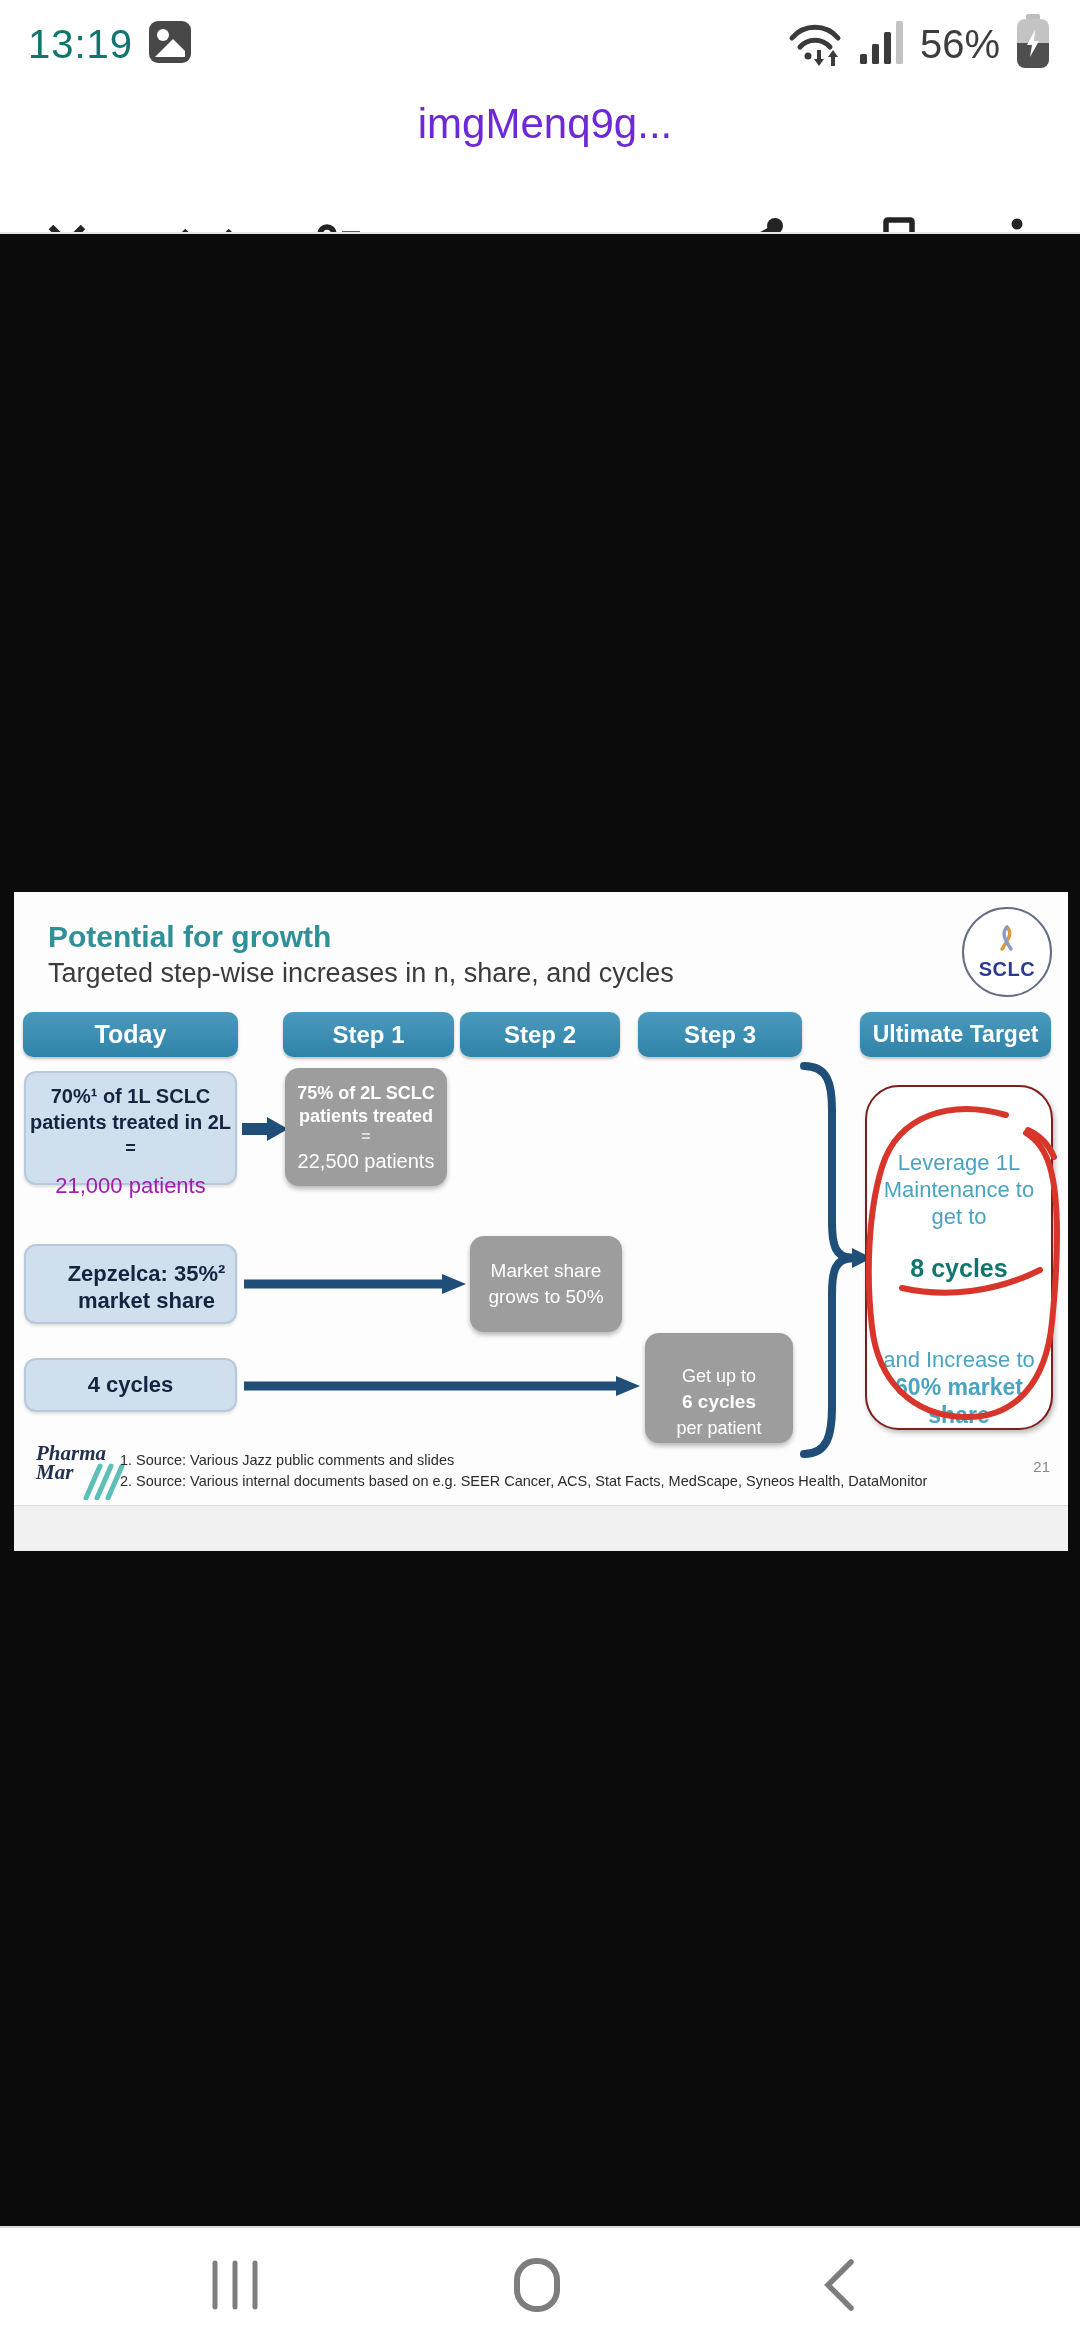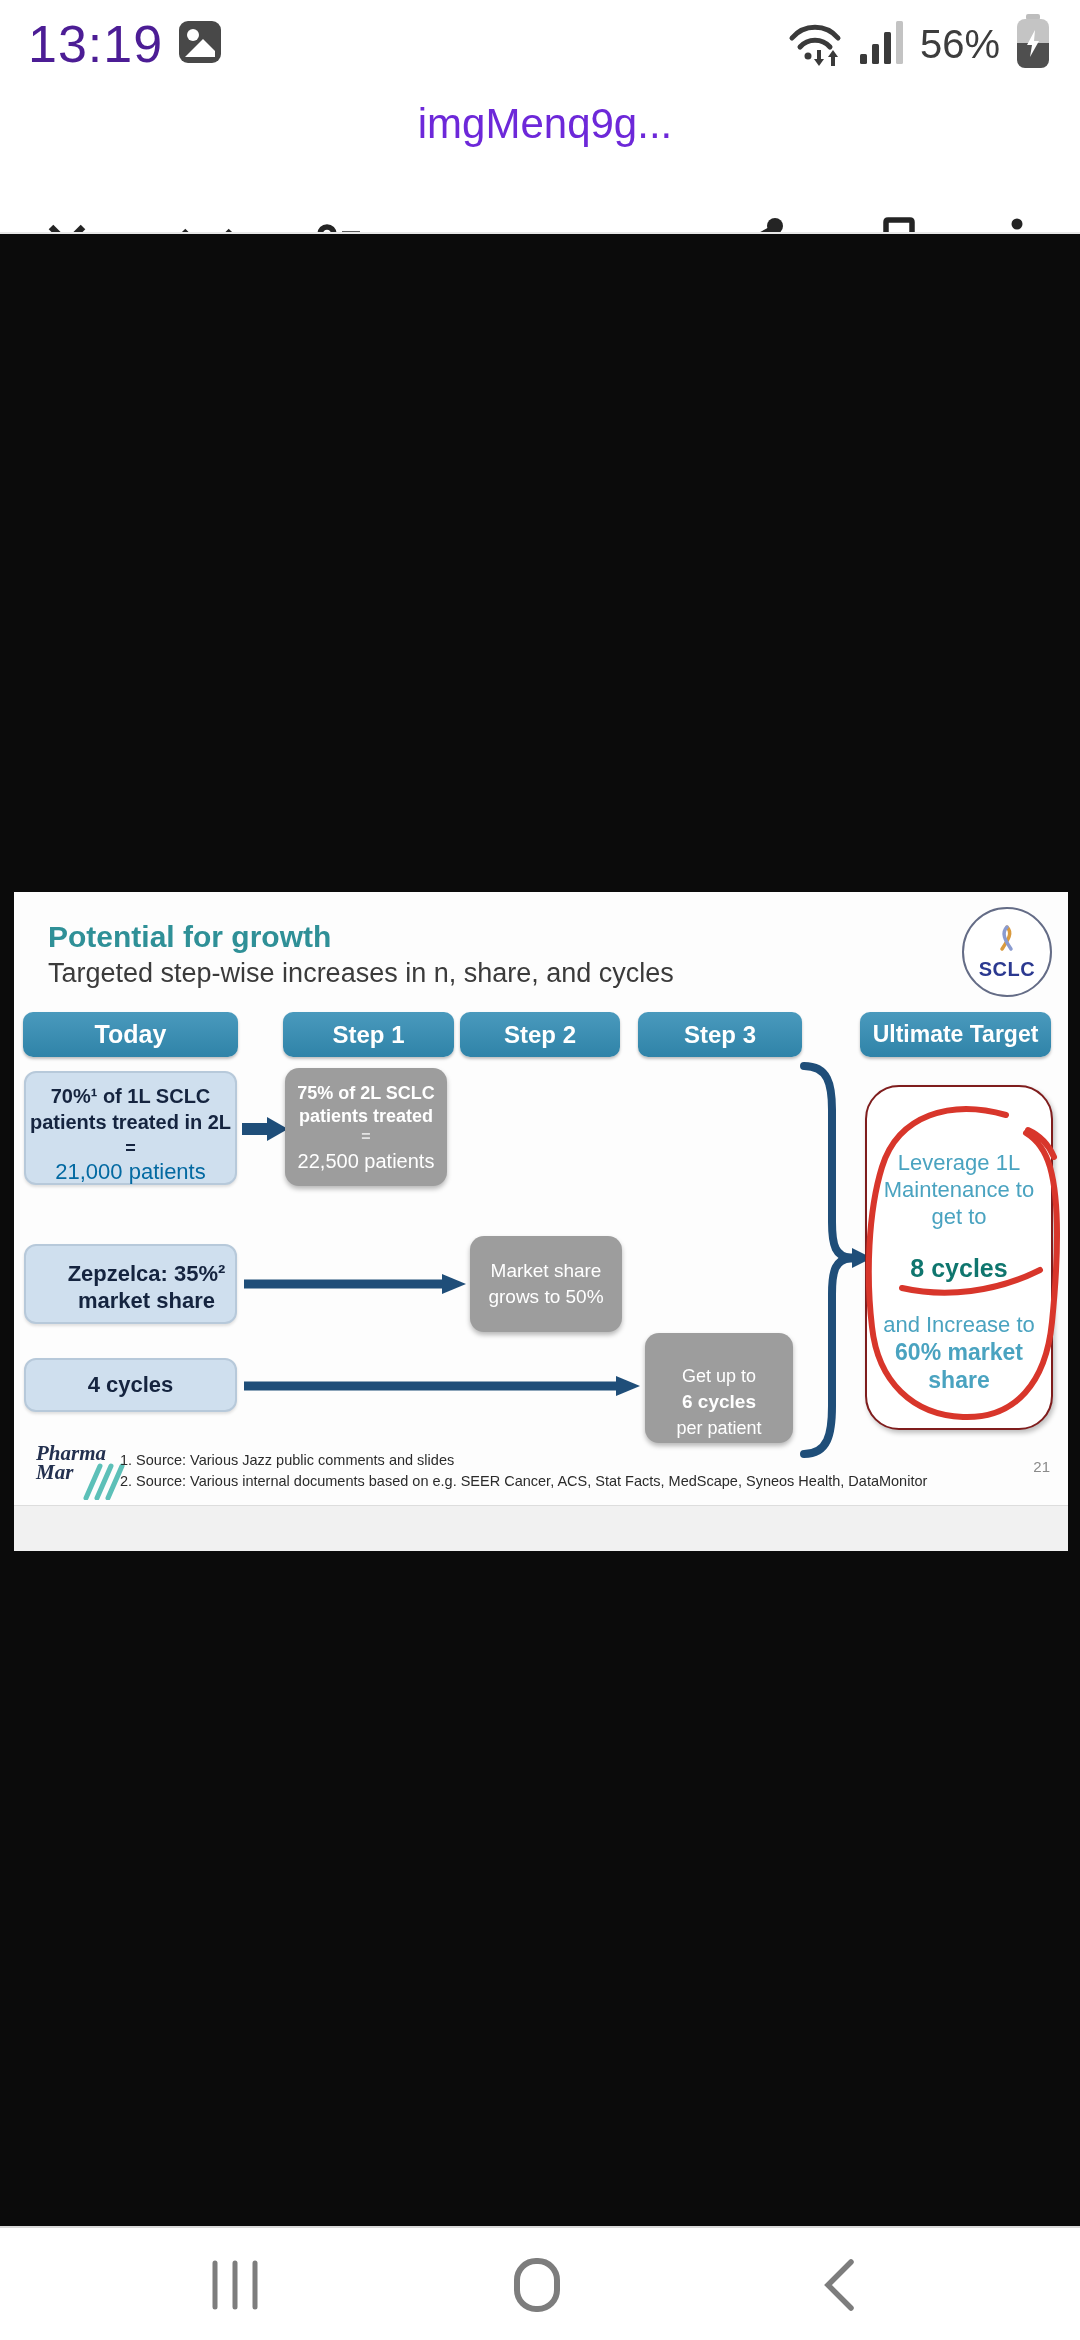--- a/index.html
+++ b/index.html
@@ -3,21 +3,21 @@
 <meta charset="utf-8">
 <style>
   * { margin:0; padding:0; box-sizing:border-box; }
   html,body { width:1080px; height:2340px; }
   body { position:relative; background:#0b0b0b; font-family:"Liberation Sans", sans-serif; overflow:hidden; }
 
   
   .status-bar { position:absolute; left:0; top:0; width:1080px; height:88px; background:#ffffff;
     display:flex; align-items:center; justify-content:space-between; padding:0 28px; }
   .sb-left, .sb-right { display:flex; align-items:center; gap:14px; }
-  .sb-time { font-size:52px; color:#4c1d95; letter-spacing:1px; }
+  .sb-time { font-size:40px; color:#0f766e; letter-spacing:1px; }
   .sb-batt-text { font-size:40px; color:#3d3d3d; }
 
   
   .toolbar { position:absolute; left:0; top:88px; width:1080px; height:146px; background:#ffffff; }
   .toolbar::after { content:""; position:absolute; left:0; bottom:0; width:100%; height:2px; background:#e8e8e8; }
   .tb-icon { position:absolute; }
   .tb-close { left:45px; top:133px; }
   .tb-chevron { left:179px; top:139px; }
   .tb-tune { left:316px; top:135px; }
   .tb-title-block { position:absolute; left:390px; top:12px; width:310px; text-align:center; }
@@ -52,21 +52,21 @@
   .pill-ult { left:846px; width:191px; font-size:23px; }
 
   .bluebox { position:absolute; left:10px; width:213px; background:#cfdfee; border:2px solid #b7c9da;
     border-radius:12px; color:#15243f; text-align:center; box-shadow:0 2px 3px rgba(0,0,0,.12); }
   .graybox { position:absolute; background:#9d9d9d; border-radius:14px; color:#ffffff; text-align:center;
     box-shadow:0 3px 5px rgba(0,0,0,.28); }
 
   .bb1 { top:179px; height:114px; padding-top:10px; }
   .bb1 .l-bold { font-size:20px; font-weight:bold; line-height:26px; }
   .bb1 .l-eq { font-size:18px; font-weight:bold; line-height:22px; margin-top:2px; }
-  .bb1 .l-reg { font-size:22px; color:#0369a1; line-height:26px; margin-top:0; }
+  .bb1 .l-reg { font-size:22px; color:#a21caf; line-height:26px; margin-top:14px; }
 
   .gb1 { left:271px; top:176px; width:162px; height:118px; padding-top:14px; }
   .gb1 .l-bold { font-size:18px; font-weight:bold; line-height:23px; }
   .gb1 .l-eq { font-size:16px; font-weight:bold; color:#e3e3e3; line-height:18px; }
   .gb1 .l-reg { font-size:20px; line-height:24px; margin-top:3px; }
 
   .bb2 { top:352px; height:80px; padding-top:14px; }
   .bb2 .l-bold { font-size:22px; font-weight:bold; line-height:27px;padding-left:32px; }
 
   .gb2 { left:456px; top:344px; width:152px; height:96px; padding-top:22px; }
@@ -79,21 +79,21 @@
   .gb3 .l-reg { font-size:18px; line-height:26px; }
   .gb3 .l-bold { font-size:19px; font-weight:bold; line-height:26px; }
 
   .arrow { position:absolute; }
 
   .ultimate-box { position:absolute; left:851px; top:193px; width:188px; height:345px; background:#fff;
     border:2px solid #7f1d1d; border-radius:34px; box-shadow:2px 3px 5px rgba(0,0,0,.25);
     text-align:center; color:#4aa3c0; padding-top:62px; }
   .ult-line { font-size:22px; line-height:27px; }
   .ult-big { font-size:25px; font-weight:bold; color:#0f766e; margin-top:24px; }
-  .ult-mid { font-size:22px; line-height:27px; margin-top:28px; }
+  .ult-mid { font-size:22px; line-height:27px; margin-top:63px; }
   .ult-bold { font-size:23px; font-weight:bold; line-height:28px; }
 
   .footnotes { position:absolute; left:106px; top:558px; color:#2b2b2b; }
   .footnote { font-size:14.5px; line-height:21px; }
 
   .logo { position:absolute; left:22px; top:552px; width:120px; height:58px; }
   .logo-word { font-family:"Liberation Serif", serif; font-style:italic; font-weight:bold;
     font-size:21px; line-height:19px; color:#23304f; }
   .logo-slashes { position:absolute; left:42px; top:18px; }
 

